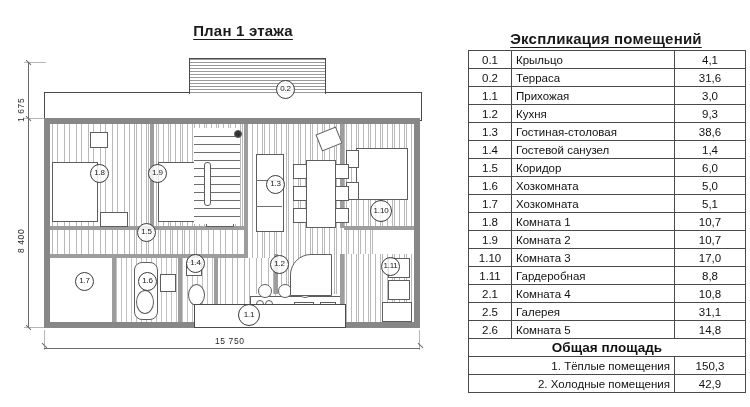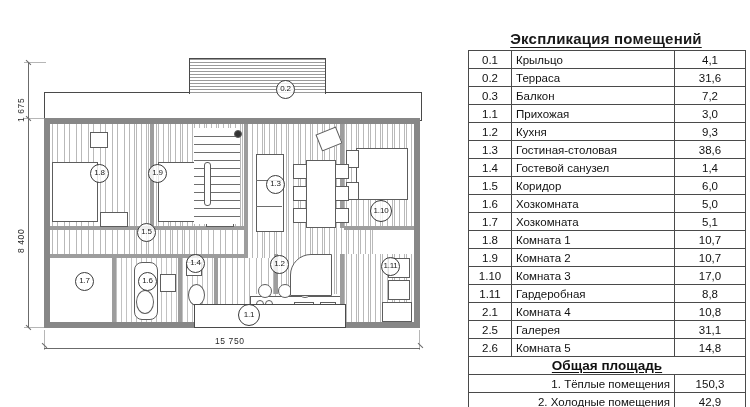--- a/index.html
+++ b/index.html
@@ -40,36 +40,37 @@
 
   
   .dimline{position:absolute;background:#6b6b6b;}
   .dimtext{position:absolute;font-size:8.5px;color:#2a2a2a;letter-spacing:.6px;white-space:nowrap;}
   .dimtext.vert{transform-origin:left bottom;transform:rotate(-90deg);}
   .tick{position:absolute;width:7px;height:1px;background:#6b6b6b;transform:rotate(45deg);}
 
   
   #table-panel{left:462px;top:8px;width:288px;height:407px;}
   #exp-title{left:0px;top:22px;width:288px;}
-  #tot-title{font-size:13.5px;font-weight:700;text-decoration:underline;text-underline-offset:2px;text-align:left;}
+  #tot-title{font-size:13.5px;font-weight:700;text-underline-offset:2px;text-align:left;}
 
   table.exp{position:absolute;left:6px;top:42px;width:278px;border-collapse:collapse;
             font-size:11.5px;background:#fff;}
   table.exp td{border:1px solid #4a4a4a;padding:1px 4px;height:15px;line-height:14px;color:#111;}
   td.num{width:34px;text-align:center;}
   td.name{text-align:left;}
   td.area{width:62px;text-align:center;}
   td.hdr{text-align:center;padding:2px 0;}
   td.tname{text-align:right;}
 </style>
 </head>
 <body>
 
 <div id="plan-panel" class="abs">
 
+  <div id="plan-title" class="abs ttl">План 1 этажа</div>
 
   <div class="abs">
 
     <div class="dimline" style="left:28px;top:62px;width:1px;height:56px;"></div>
     <div class="tick" style="left:25px;top:62px;"></div>
     <div class="tick" style="left:25px;top:118px;"></div>
     <div class="dimtext vert" style="left:26px;top:112px;">1 675</div>
 
     <div class="dimline" style="left:28px;top:118px;width:1px;height:210px;"></div>
     <div class="tick" style="left:25px;top:327px;"></div>
@@ -210,25 +211,20 @@
           <td class="num">0.1</td>
           <td class="name">Крыльцо</td>
           <td class="area">4,1</td>
         </tr>
         <tr>
           <td class="num">0.2</td>
           <td class="name">Терраса</td>
           <td class="area">31,6</td>
         </tr>
         <tr>
-          <td class="num">0.3</td>
-          <td class="name">Балкон</td>
-          <td class="area">7,2</td>
-        </tr>
-        <tr>
           <td class="num">1.1</td>
           <td class="name">Прихожая</td>
           <td class="area">3,0</td>
         </tr>
         <tr>
           <td class="num">1.2</td>
           <td class="name">Кухня</td>
           <td class="area">9,3</td>
         </tr>
         <tr>

